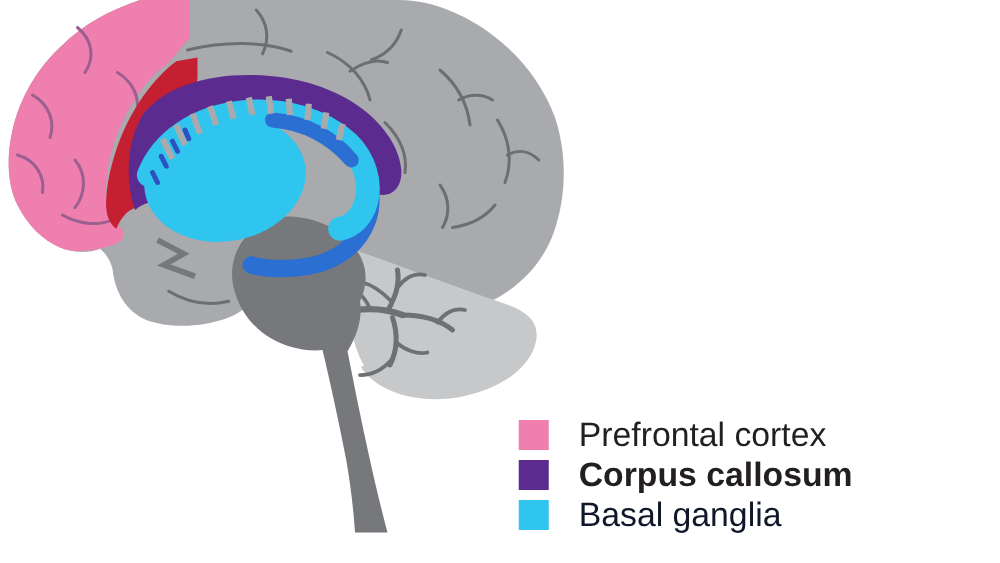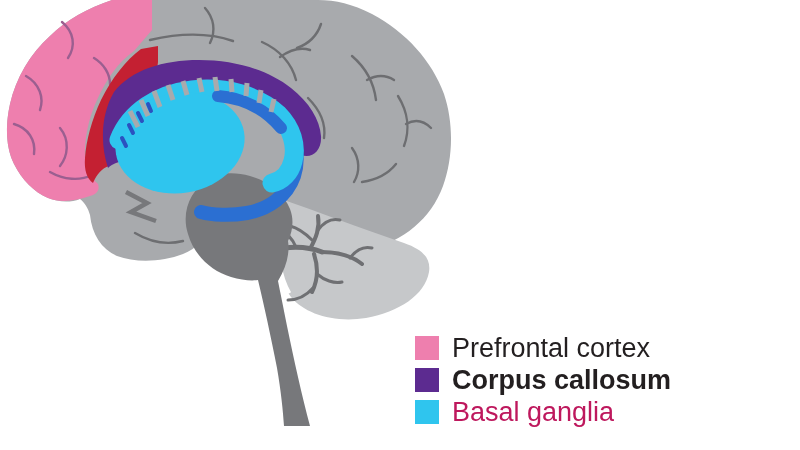--- a/index.html
+++ b/index.html
@@ -5,21 +5,21 @@
   html,body{margin:0;padding:0;background:#ffffff;}
   .stage{
     position:relative;width:800px;height:450px;overflow:hidden;
     background:#ffffff;font-family:"Liberation Sans", sans-serif;
   }
   .brain-svg{position:absolute;left:0;top:0;}
   .legend{
     position:absolute;left:415px;top:336px;
     display:flex;flex-direction:column;gap:8px;
   }
-  .legend-row{display:flex;align-items:center;gap:13px;height:24px;}
+  .legend-row{display:flex;align-items:center;gap:24px;height:24px;}
   .swatch{width:24px;height:24px;flex:0 0 24px;}
   .legend-label{
     font-size:27px;line-height:27px;color:#231F20;
     white-space:nowrap;letter-spacing:0px;
   }
 </style>
 </head>
 <body>
 
 <div class="stage">
@@ -136,17 +136,17 @@
     <div class="legend-row">
       <span class="swatch" style="background: rgb(238, 127, 174);"></span>
       <span class="legend-label" style="color: rgb(35, 31, 32);">Prefrontal cortex</span>
     </div>
     <div class="legend-row">
       <span class="swatch" style="background: rgb(92, 43, 144);"></span>
       <span class="legend-label" style="color: rgb(35, 31, 32); font-weight: bold;">Corpus callosum</span>
     </div>
     <div class="legend-row">
       <span class="swatch" style="background: rgb(47, 197, 238);"></span>
-      <span class="legend-label" style="color: #be185d; text-align: center;">Basal ganglia</span>
+      <span class="legend-label" style="color: #0f172a; text-align: center;">Basal ganglia</span>
     </div>
   </div>
 
 </div>
 
 </body></html>

